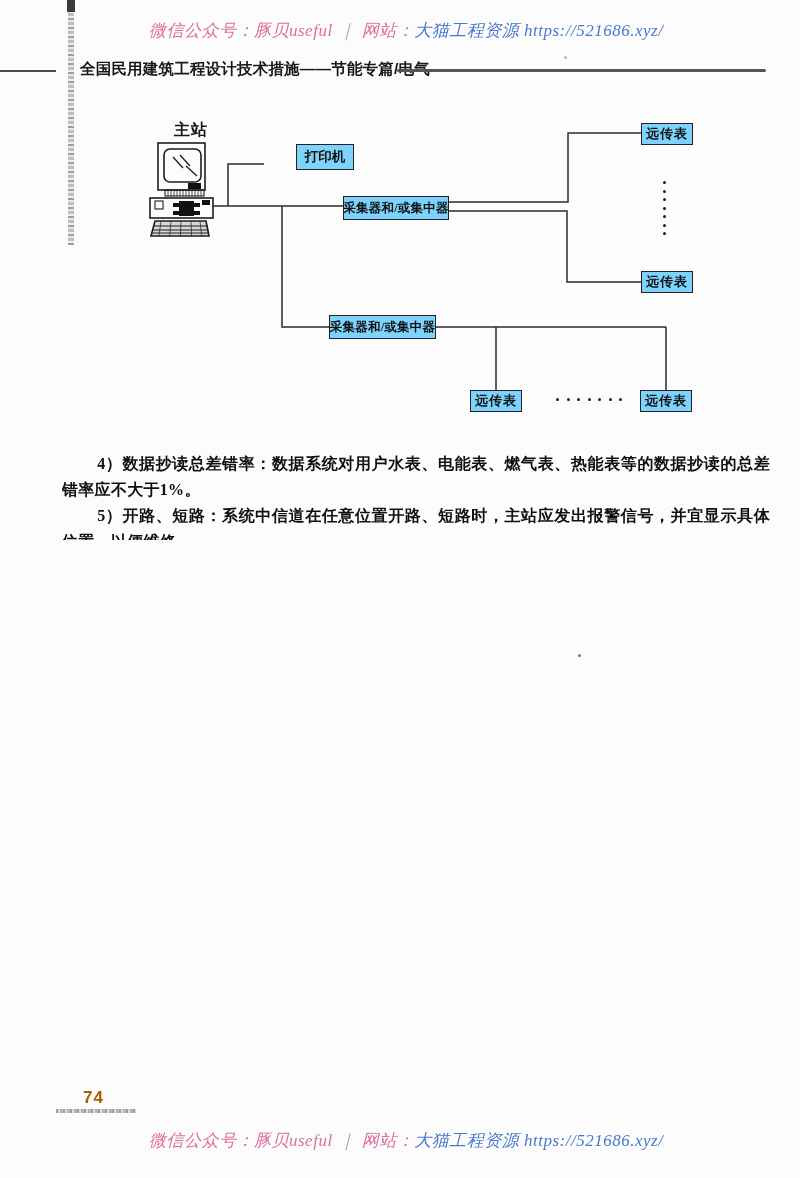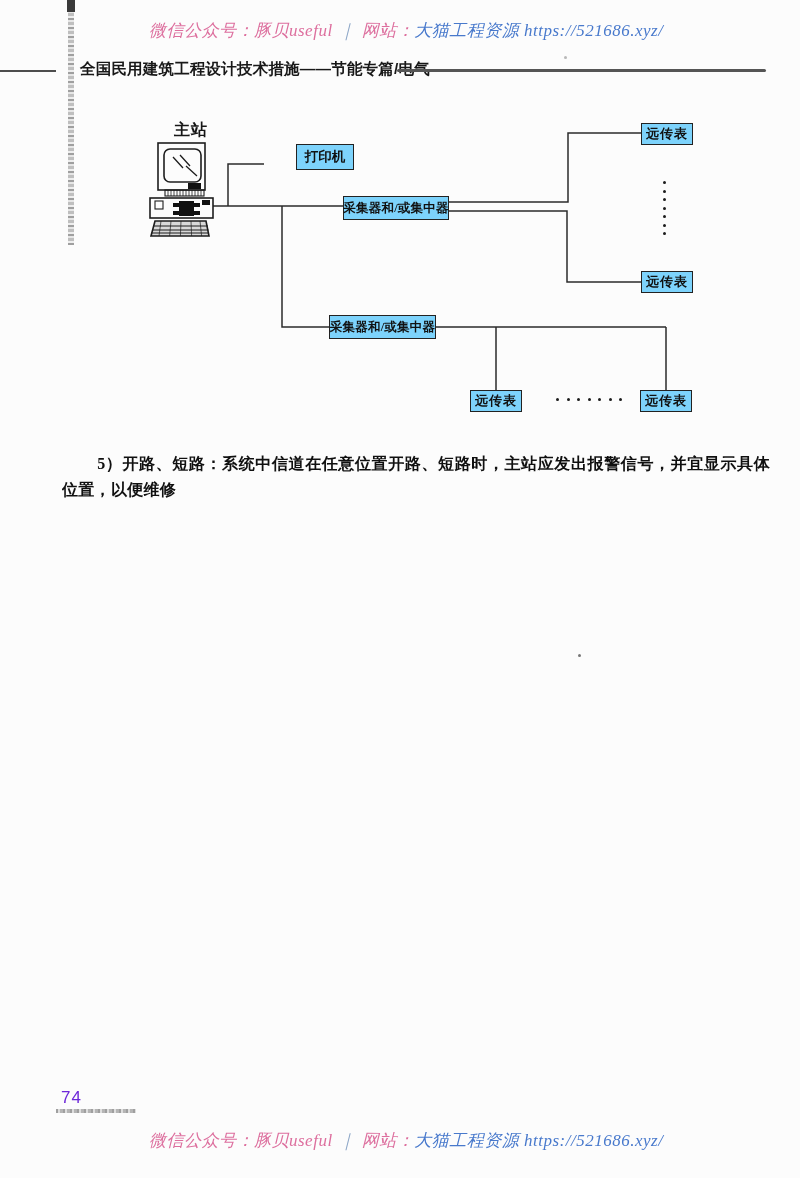--- a/index.html
+++ b/index.html
@@ -49,21 +49,21 @@
   
   .caption{position:absolute;left:243px;top:423px;font-size:16px;font-weight:bold;letter-spacing:.5px;white-space:nowrap;}
   .caption .cap-num{margin-right:15px;}
   
   .body-text{
     position:absolute;left:62px;top:451px;width:708px;height:89px;overflow:hidden;
     font-size:16px;line-height:26px;font-weight:600;text-align:justify;color:#101010;letter-spacing:.3px;
   }
   .body-text p{margin:0;text-indent:2.2em;}
   
-  .page-number{position:absolute;left:61px;top:1088px;font-family:"Liberation Sans","DejaVu Sans",sans-serif;font-weight:normal;font-size:17px;letter-spacing:1px;color:#6d28d9;}
+  .page-number{position:absolute;left:83px;top:1088px;font-family:"Liberation Sans","DejaVu Sans",sans-serif;font-weight:bold;font-size:17px;letter-spacing:1px;color:#a16207;}
   .smudge{position:absolute;left:56px;top:1109px;width:80px;height:4px;opacity:.65;filter:blur(.4px);
     background:repeating-linear-gradient(90deg,#6e6e6e 0 2px,#cfcfcf 2px 4px,#909090 4px 7px);}
   .speck-a{position:absolute;left:578px;top:654px;width:3px;height:3px;border-radius:50%;background:#4a4a4a;opacity:.75;}
   .speck-b{position:absolute;left:564px;top:56px;width:3px;height:3px;border-radius:50%;background:#8a8a8a;opacity:.6;}
 </style>
 </head>
 <body>
 
 <div id="page">
 
@@ -128,20 +128,21 @@
       <span class="dot"></span>
       <span class="dot"></span>
       <span class="dot"></span>
       <span class="dot"></span>
       <span class="dot"></span>
       <span class="dot"></span>
   </div>
 
 
   <div class="body-text">
+    <p>4）数据抄读总差错率：数据系统对用户水表、电能表、燃气表、热能表等的数据抄读的总差错率应不大于1%。</p>
     <p>5）开路、短路：系统中信道在任意位置开路、短路时，主站应发出报警信号，并宜显示具体位置，以便维修</p>
   </div>
 
   <div class="speck-a"></div>
 
   <div class="page-number">74</div>
   <div class="smudge"></div>
 
   <div class="watermark wm-bottom">
     <span style="color: rgb(221, 111, 158);">微信公众号：豚贝useful</span><span class="wm-sep">｜</span><span style="color: rgb(221, 111, 158);">网站：</span><span style="color: rgb(72, 121, 204);">大猫工程资源 https://521686.xyz/</span>

